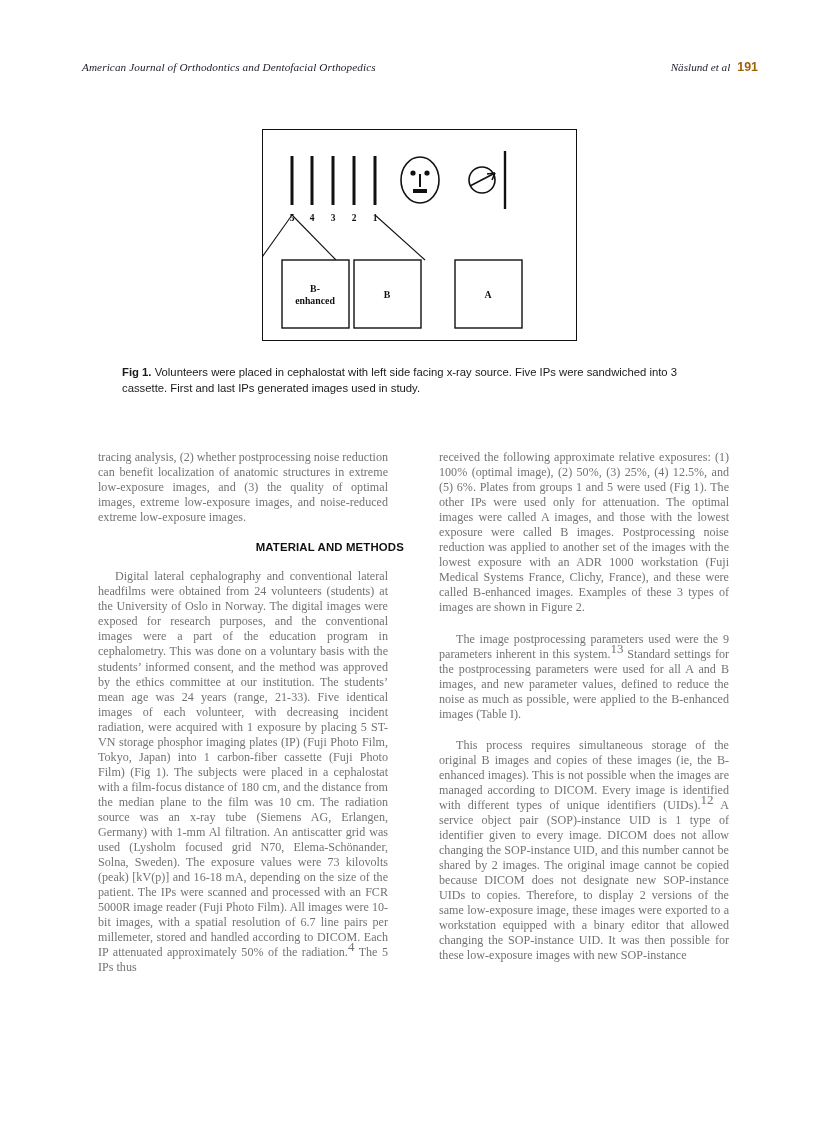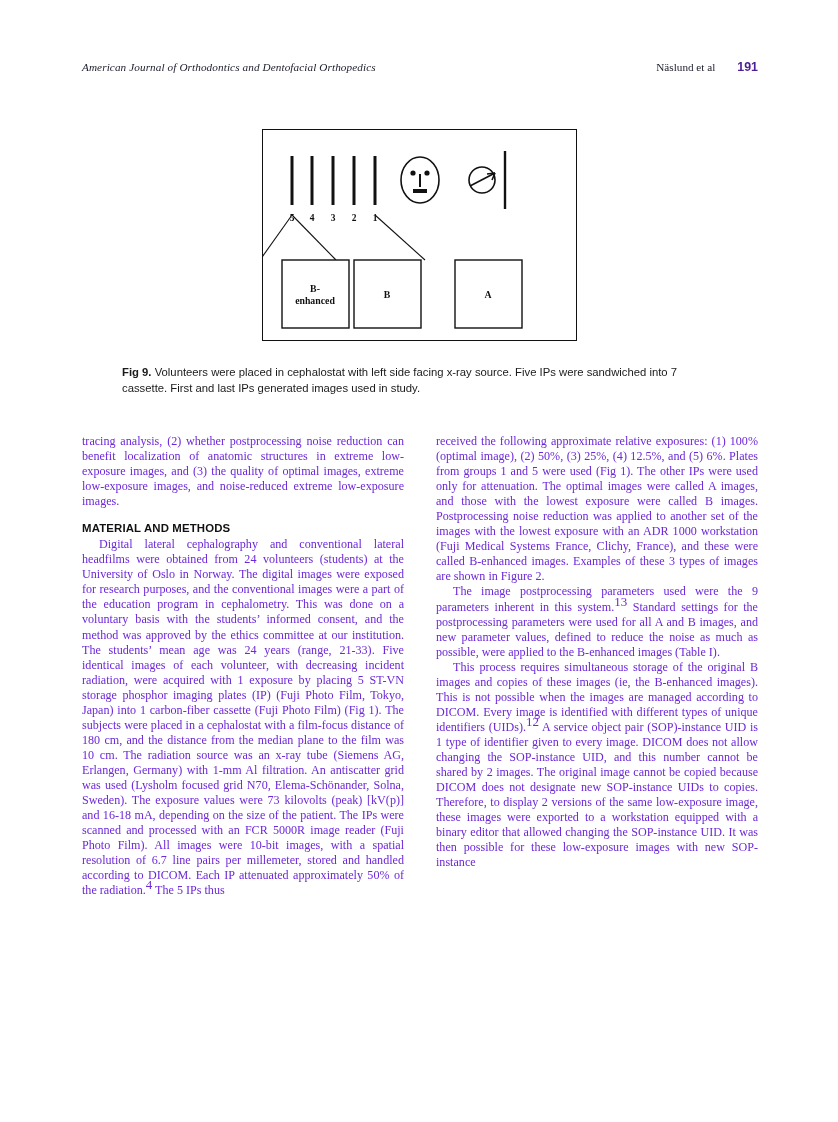--- a/index.html
+++ b/index.html
@@ -47,29 +47,30 @@
   .runhead-right {
     position: absolute;
     right: 0;
     top: 0;
     white-space: nowrap;
     font-size: 11.2px;
     line-height: 15.5px;
     color: #1b1c2a;
   }
   .runhead-right .authors {
+    font-style: italic;
     text-align: right;
   }
   .runhead-right .pageno {
     font-family: "Liberation Sans", sans-serif;
     font-weight: bold;
     font-size: 12.4px;
     font-style: normal;
-    margin-left: 22px;
-    color: #4c1d95;
+    margin-left: 7px;
+    color: #a16207;
   }
 
   
   .figure-wrap {
     position: absolute;
     left: 262px;
     top: 129px;
     width: 315px;
     height: 212px;
   }
@@ -128,43 +129,43 @@
     width: 676px;
     height: 610px;
   }
   .col {
     position: absolute;
     top: 0;
     width: 322px;
     height: 100%;
   }
   .col-left  { left: 0; }
-  .col-right { left: 354px; }
+  .col-right { left: 341px; }
 
   .col p {
-    margin: 0;
+    margin: 16px;
     font-family: "Liberation Serif", serif;
     font-size: 12.1px;
     line-height: 15.05px;
     text-align: justify;
     text-justify: inter-word;
-    color: #6d28d9;
+    color: #737373;
     hyphens: manual;
   }
   .col p.indent { text-indent: 17px; }
   .col p.noindent { text-indent: 0; }
 
   h2.section-head {
     margin: 13px 0 3px 0;
     font-family: "Liberation Sans", sans-serif;
     font-size: 11.4px;
     font-weight: bold;
     letter-spacing: 0.15px;
     color: #111;
-    text-align: left;
+    text-align: right;
   }
 
   sup.ref {
     font-size: 13px;
     vertical-align: super;
     line-height: 0;
   }
 </style>
 </head>
 <body>
@@ -229,21 +230,21 @@
 
       <g>
         <text class="box-label" x="53" y="163">B-</text>
         <text class="box-label" x="53" y="175">enhanced</text>
         <text class="box-label" x="125" y="169">B</text>
         <text class="box-label" x="226" y="169">A</text>
       </g>
     </svg>
   </div>
 
-  <div class="caption"><span class="fignum">Fig 9.</span><span> Volunteers were placed in cephalostat with left side facing x-ray source. Five IPs were sandwiched into 7 cassette. First and last IPs generated images used in study.</span></div>
+  <div class="caption"><span class="fignum">Fig 1.</span><span> Volunteers were placed in cephalostat with left side facing x-ray source. Five IPs were sandwiched into 3 cassette. First and last IPs generated images used in study.</span></div>
 
   <div class="cols">
 
     <div class="col col-left">
       <p class="noindent">tracing analysis, (2) whether postprocessing noise reduction can benefit localization of anatomic structures in extreme low-exposure images, and (3) the quality of optimal images, extreme low-exposure images, and noise-reduced extreme low-exposure images.</p>
 
       <h2 class="section-head">MATERIAL AND METHODS</h2>
 
       <p class="indent"><span>Digital lateral cephalography and conventional lateral headfilms were obtained from 24 volunteers (students) at the University of Oslo in Norway. The digital images were exposed for research purposes, and the conventional images were a part of the education program in cephalometry. This was done on a voluntary basis with the students’ informed consent, and the method was approved by the ethics committee at our institution. The students’ mean age was 24 years (range, 21-33). Five identical images of each volunteer, with decreasing incident radiation, were acquired with 1 exposure by placing 5 ST-VN storage phosphor imaging plates (IP) (Fuji Photo Film, Tokyo, Japan) into 1 carbon-fiber cassette (Fuji Photo Film) (Fig 1). The subjects were placed in a cephalostat with a film-focus distance of 180 cm, and the distance from the median plane to the film was 10 cm. The radiation source was an x-ray tube (Siemens AG, Erlangen, Germany) with 1-mm Al filtration. An antiscatter grid was used (Lysholm focused grid N70, Elema-Schönander, Solna, Sweden). The exposure values were 73 kilovolts (peak) [kV(p)] and 16-18 mA, depending on the size of the patient. The IPs were scanned and processed with an FCR 5000R image reader (Fuji Photo Film). All images were 10-bit images, with a spatial resolution of 6.7 line pairs per millemeter, stored and handled according to DICOM. Each IP attenuated approximately 50% of the radiation.</span><sup class="ref">4</sup><span> The 5 IPs thus</span></p>
     </div>

